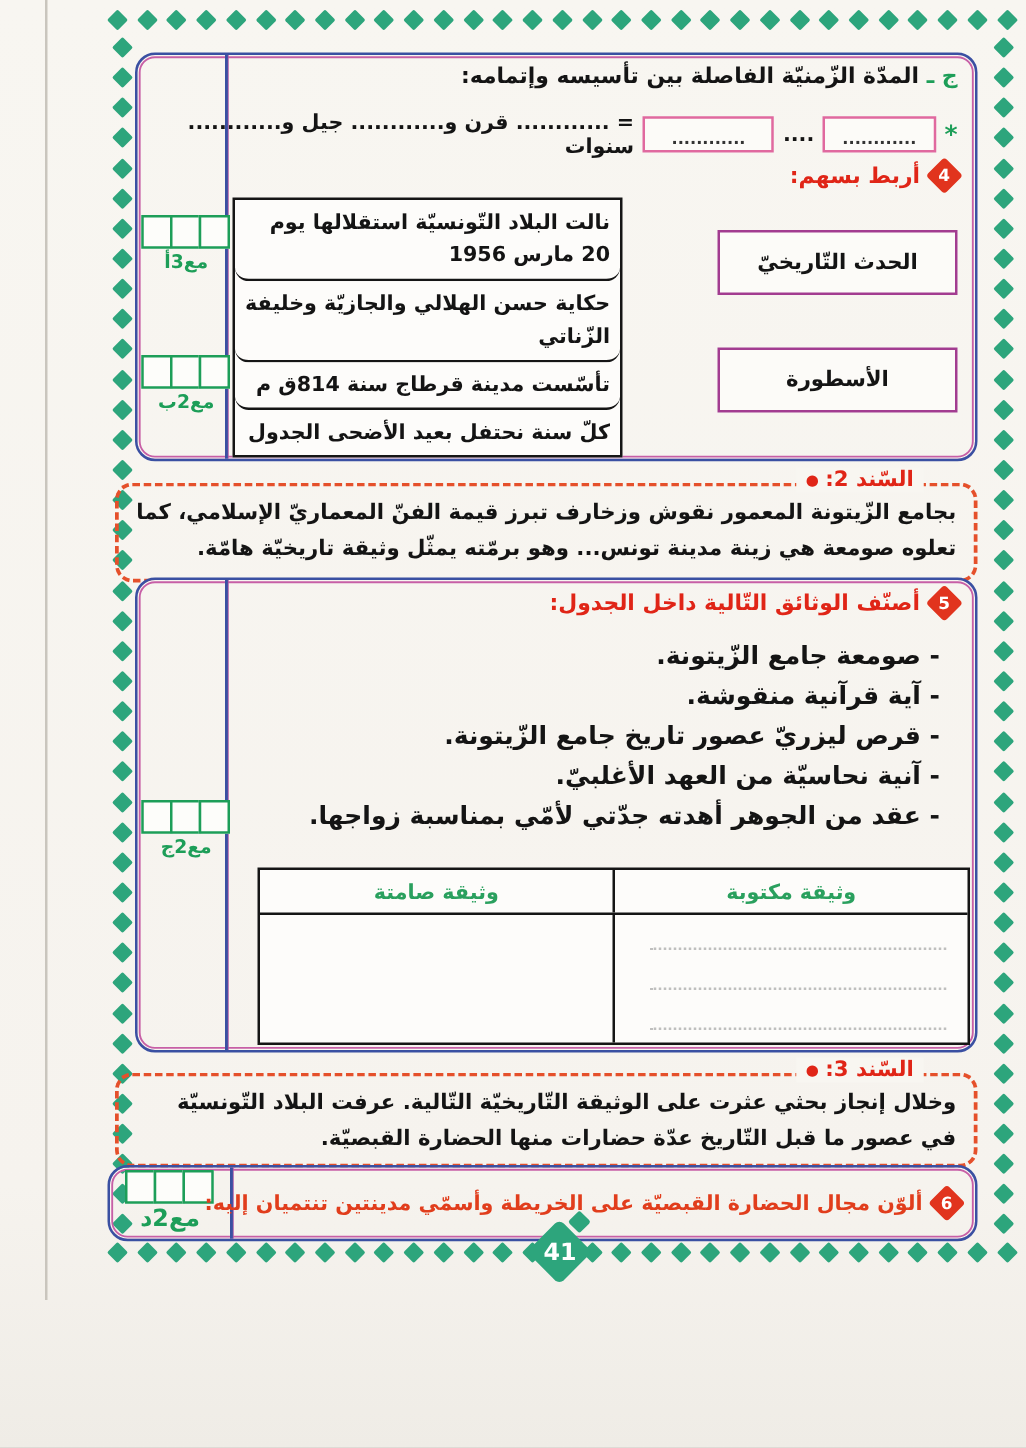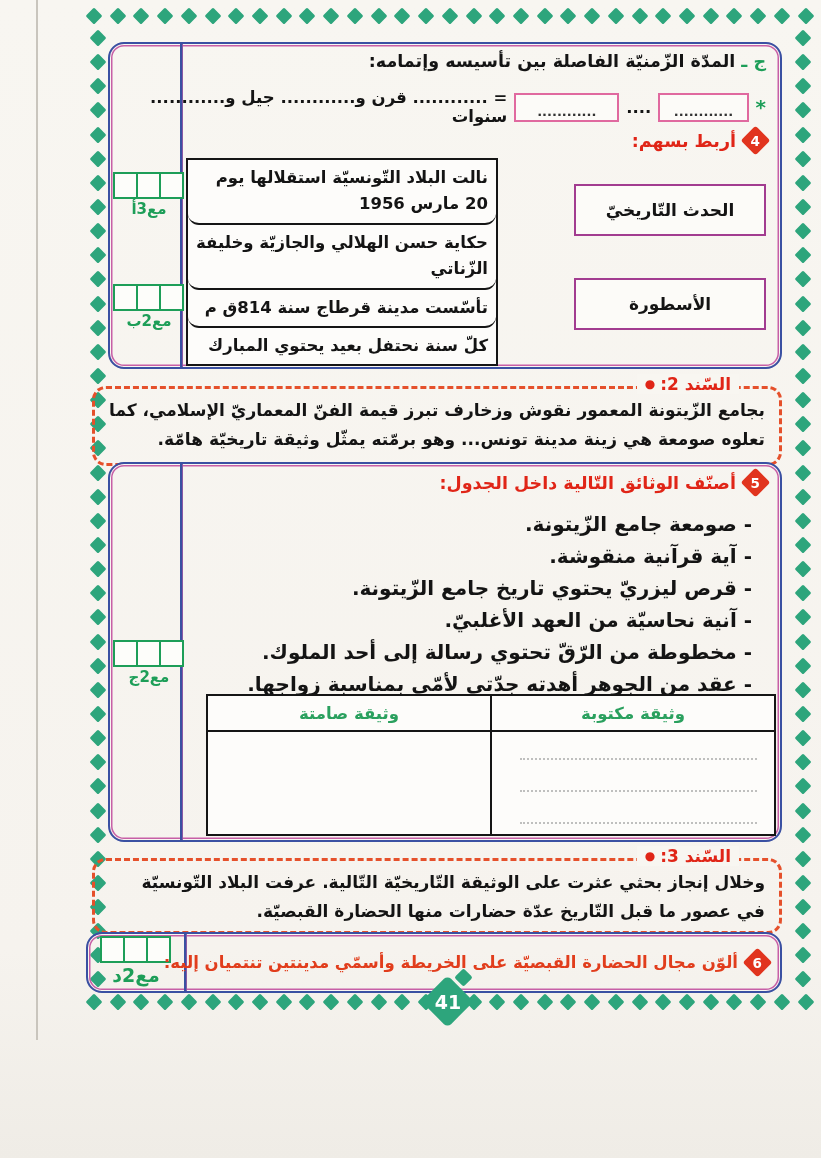--- a/index.html
+++ b/index.html
@@ -283,21 +283,21 @@
       <span class="qnum">
           <i>4</i>
         </span>
       <span class="qtitle">أربط بسهم:</span>
     </div>
 
     <div class="match-table">
       <div class="match-row">نالت البلاد التّونسيّة استقلالها يوم 20 مارس 1956</div>
       <div class="match-row">حكاية حسن الهلالي والجازيّة وخليفة الزّناتي</div>
       <div class="match-row">تأسّست مدينة قرطاج سنة 814ق م</div>
-      <div class="match-row">كلّ سنة نحتفل بعيد يحتوي المبارك</div>
+      <div class="match-row">كلّ سنة نحتفل بعيد الأضحى الجدول</div>
     </div>
 
     <div id="target1" class="target">الحدث التّاريخيّ</div>
     <div id="target2" class="target">الأسطورة</div>
   </div>
 
   <div id="support2" class="support">
     <div class="s-title">
         <span>السّند 2:</span>
         <span class="s-dot">●</span>
@@ -320,23 +320,22 @@
     <div id="q5-heading" class="q-heading">
       <span class="qnum">
           <i>5</i>
         </span>
       <span class="qtitle">أصنّف الوثائق التّالية داخل الجدول:</span>
     </div>
 
     <div class="doc-list">
       <div>- صومعة جامع الزّيتونة.</div>
       <div>- آية قرآنية منقوشة.</div>
-      <div>- قرص ليزريّ يحتوي تاريخ جامع الزّيتونة.</div>
+      <div>- قرص ليزريّ عصور تاريخ جامع الزّيتونة.</div>
       <div>- آنية نحاسيّة من العهد الأغلبيّ.</div>
-      <div>- مخطوطة من الرّقّ تحتوي رسالة إلى أحد الملوك.</div>
       <div>- عقد من الجوهر أهدته جدّتي لأمّي بمناسبة زواجها.</div>
     </div>
 
     <div class="class-table">
       <div class="ct-header">
         <div class="ct-cell">وثيقة صامتة</div>
         <div class="ct-cell">وثيقة مكتوبة</div>
       </div>
       <div class="ct-body">
         <div class="ct-bcell"></div>

